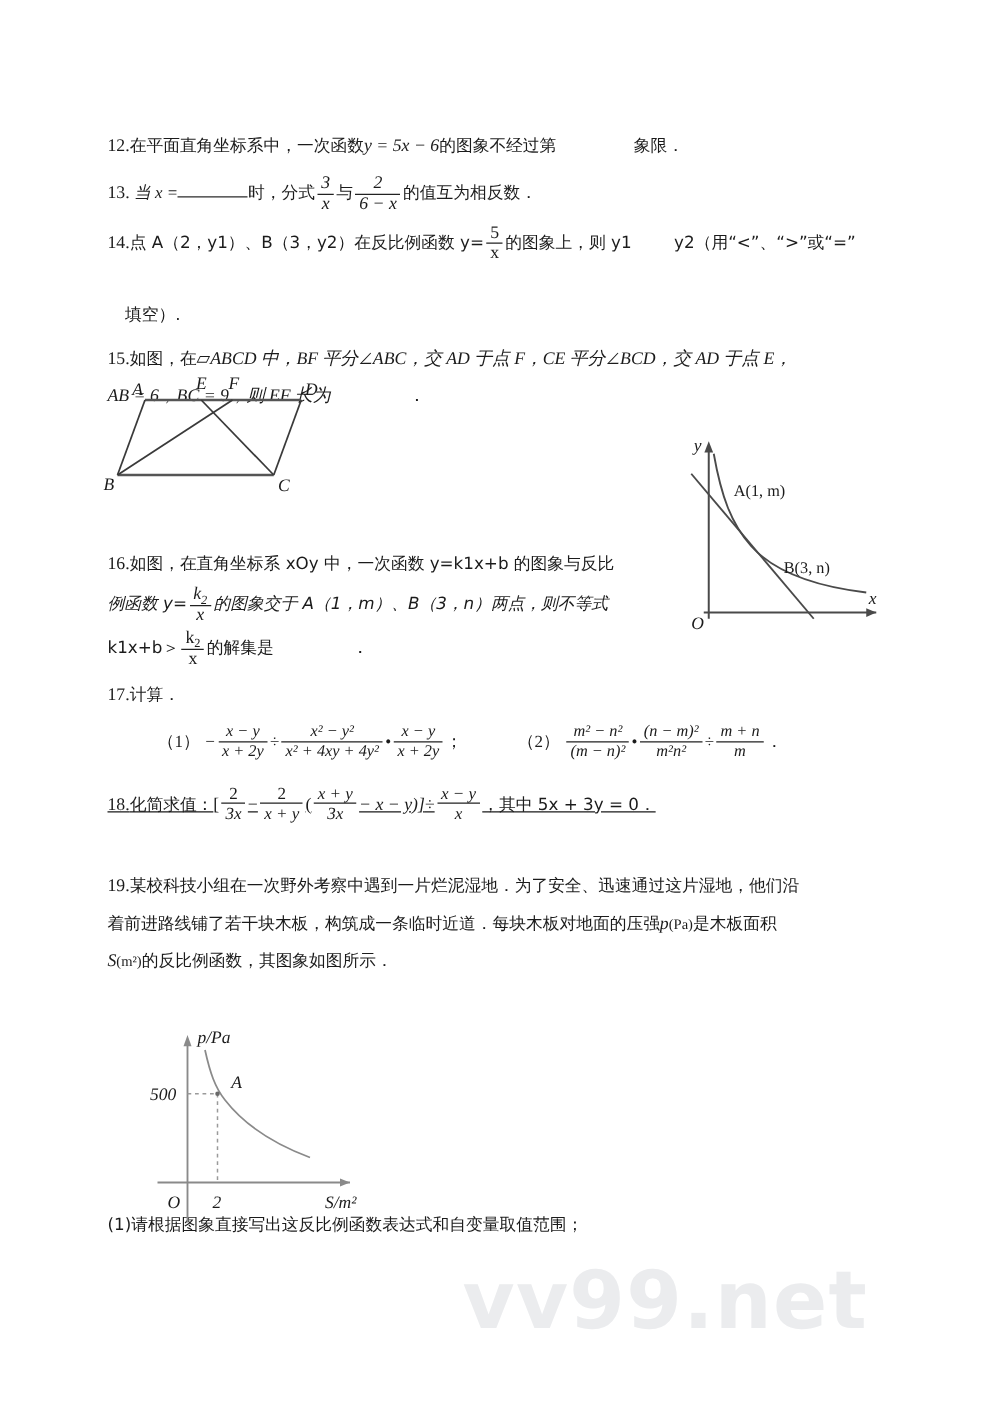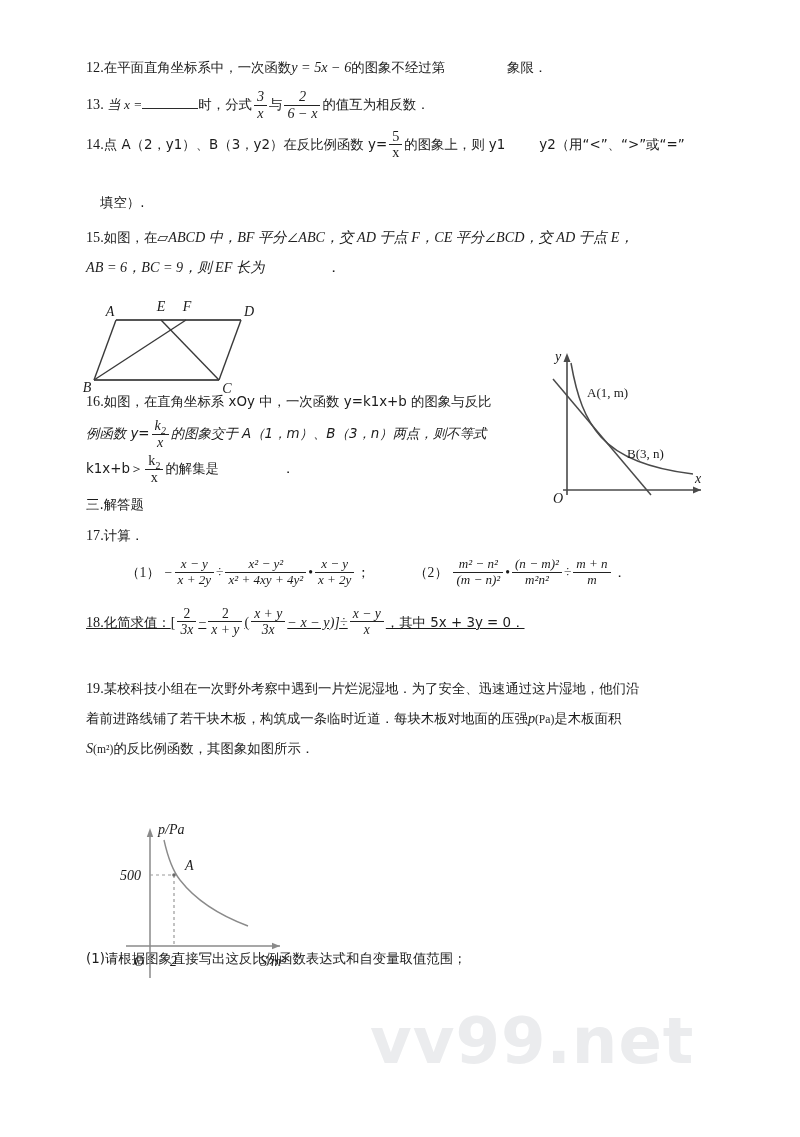--- a/index.html
+++ b/index.html
@@ -27,21 +27,21 @@
     font-size: 64px;
     letter-spacing: 1px;
     color: #ebecee;
     white-space: nowrap;
     z-index: 0;
     user-select: none;
   }
   .content {
     position: relative;
     z-index: 2;
-    padding: 54px 78px 0 86px;
+    padding: 104px 78px 0 86px;
   }
   .q {
     font-size: 14.2px;
     line-height: 1.95;
     margin: 0 0 7px 0;
     position: relative;
   }
   .q.tight { margin-bottom: 2px; }
   .cn { font-family: "DejaVu Sans", "Liberation Sans", sans-serif; font-size: 13.4px; }
   .mi { font-style: italic; font-family: "Liberation Serif", serif; }
@@ -140,21 +140,20 @@
     <p class="q tight" style="max-width:440px;">
       <span>16.</span><span class="cn">如图，在直角坐标系 xOy 中，一次函数 y=k1x+b 的图象与反比</span>
     </p>
     <p class="q tight" style="max-width:450px;font-style:italic;">
       <span class="cn">例函数 y=</span><span class="frac big"><span class="num"><span>k</span><sub class="sb">2</sub></span><span class="den">x</span></span><span class="cn">的图象交于 A（1，m）、B（3，n）两点，则不等式</span>
     </p>
     <p class="q" style="max-width:450px;">
       <span class="cn">k1x+b＞</span><span class="frac big"><span class="num"><span>k</span><sub class="sb">2</sub></span><span class="den">x</span></span><span class="cn">的解集是</span><span class="gap"></span><span>．</span>
     </p>
 
-    <p class="section-head">三.解答题</p>
 
     <p class="q tight">
       <span>17.</span><span class="cn">计算．</span>
     </p>
 
     <div class="calc-row">
       <div>
         <span>（1）</span>
         <span class="mi">−</span><span class="frac"><span class="num mi">x − y</span><span class="den mi">x + 2y</span></span><span class="mu">÷</span><span class="frac"><span class="num mi">x² − y²</span><span class="den mi">x² + 4xy + 4y²</span></span><span class="mu">•</span><span class="frac"><span class="num mi">x − y</span><span class="den mi">x + 2y</span></span><span>；</span>
       </div>

